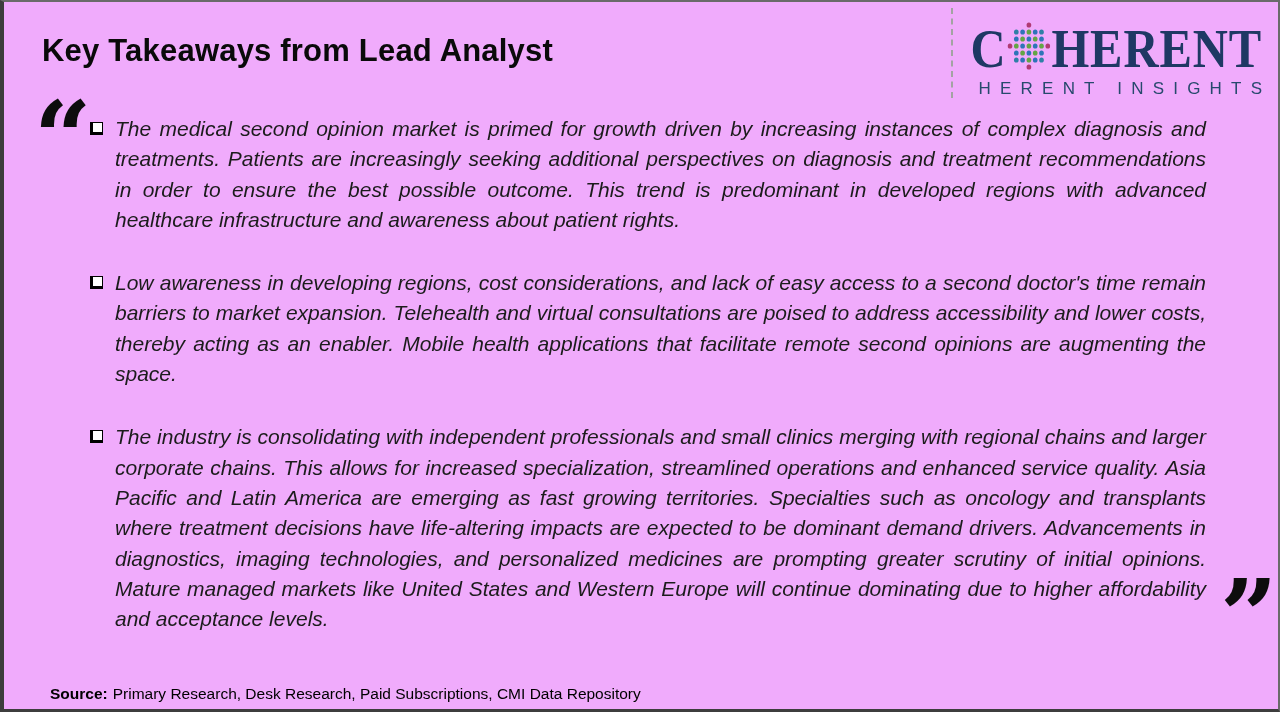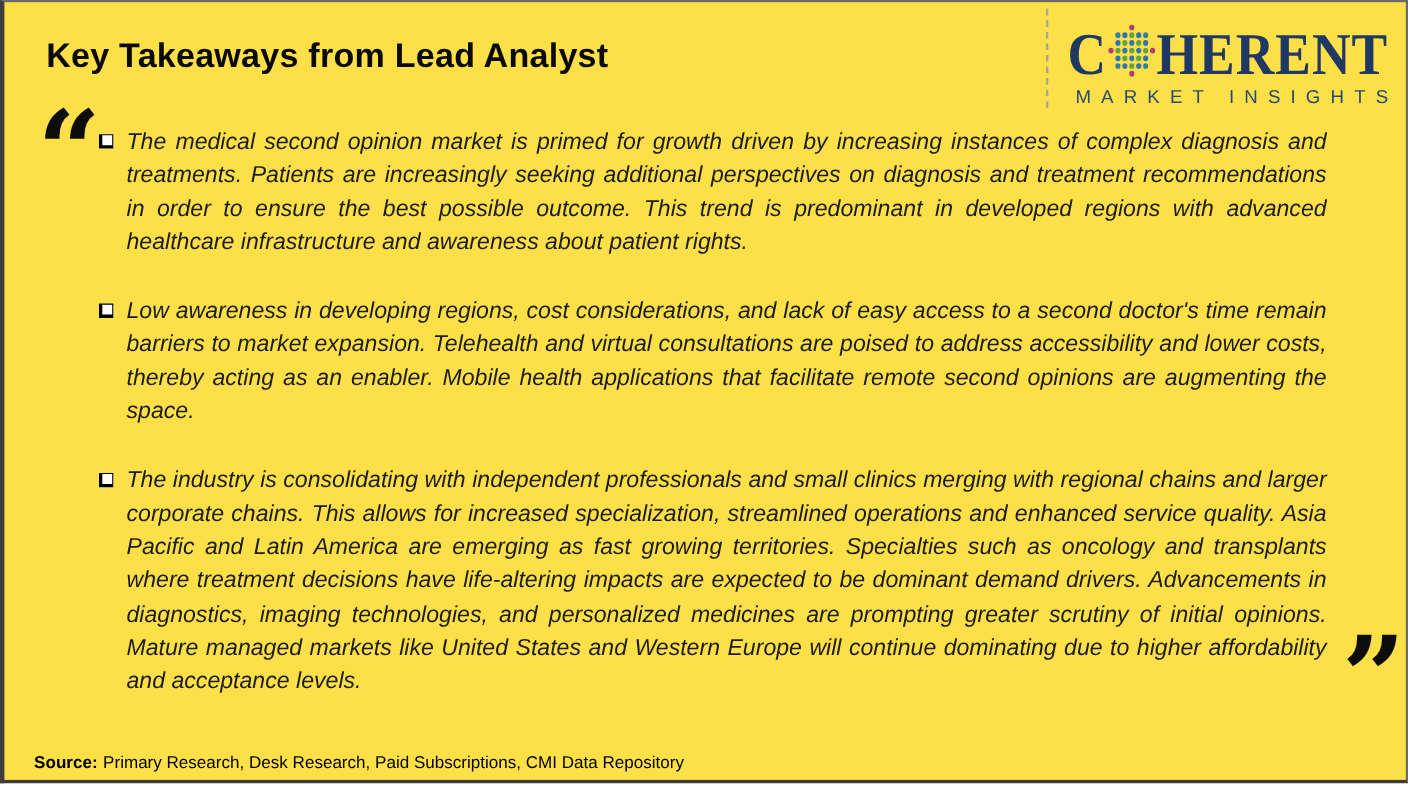--- a/index.html
+++ b/index.html
@@ -2,21 +2,21 @@
 <html><head>
 <meta charset="utf-8">
 <style>
   * { margin:0; padding:0; box-sizing:border-box; }
   html,body { background:#ffffff; }
   body { width:1280px; height:720px; overflow:hidden; font-family:"Liberation Sans", sans-serif; }
 
   .slide {
     position:relative;
     width:1280px; height:712px;
-    background:#fde047;
+    background:#f0abfc;
     border:2px solid #6a6a6a;
     border-left:4px solid #3d3d3d;
     border-bottom:3px solid #3d3d3d;
   }
 
   .page-title {
     position:absolute; left:38px; top:30px;
     font-family:"Liberation Sans", sans-serif;
     font-weight:700; font-size:31px; line-height:1.25;
     color:#0a0a0a; letter-spacing:0.2px;
@@ -72,21 +72,21 @@
     width:13px; height:13px;
     background:#fff;
     border:1.5px solid #000;
     border-left-width:3.5px;
     border-bottom-width:3.5px;
     display:inline-block;
   }
 
   
   .source {
-    position:absolute; left:27px; top:682px;
+    position:absolute; left:46px; top:682px;
     font-size:15.5px; color:#000; line-height:1.3;
   }
   .source .src-label { font-weight:700; margin-right:5px; }
 </style>
 </head>
 <body>
 
 <div class="slide">
 
   <h1 class="page-title">Key Takeaways from Lead Analyst</h1>
@@ -124,21 +124,21 @@
         <circle cx="31" cy="17" r="2.6" fill="#63A545"></circle>
         <circle cx="31" cy="24" r="2.6" fill="#2E74B8"></circle>
         <circle cx="31" cy="31" r="2.6" fill="#63A545"></circle>
         <circle cx="31" cy="38" r="2.6" fill="#2E74B8"></circle>
         <circle cx="38" cy="17" r="2.6" fill="#2E74B8"></circle>
         <circle cx="38" cy="24" r="2.6" fill="#63A545"></circle>
         <circle cx="38" cy="31" r="2.6" fill="#2E74B8"></circle>
       </svg>
       <span>HERENT</span>
     </div>
-    <div class="tagline">MARKET INSIGHTS</div>
+    <div class="tagline">HERENT INSIGHTS</div>
   </div>
 
   <div class="quote-open">“</div>
 
   <main class="bullets">
     <p class="bullet">
       <span class="sq"></span>
       <span>The medical second opinion market is primed for growth driven by increasing instances of complex diagnosis and treatments. Patients are increasingly seeking additional perspectives on diagnosis and treatment recommendations in order to ensure the best possible outcome. This trend is predominant in developed regions with advanced healthcare infrastructure and awareness about patient rights.</span>
     </p>
     <p class="bullet">

